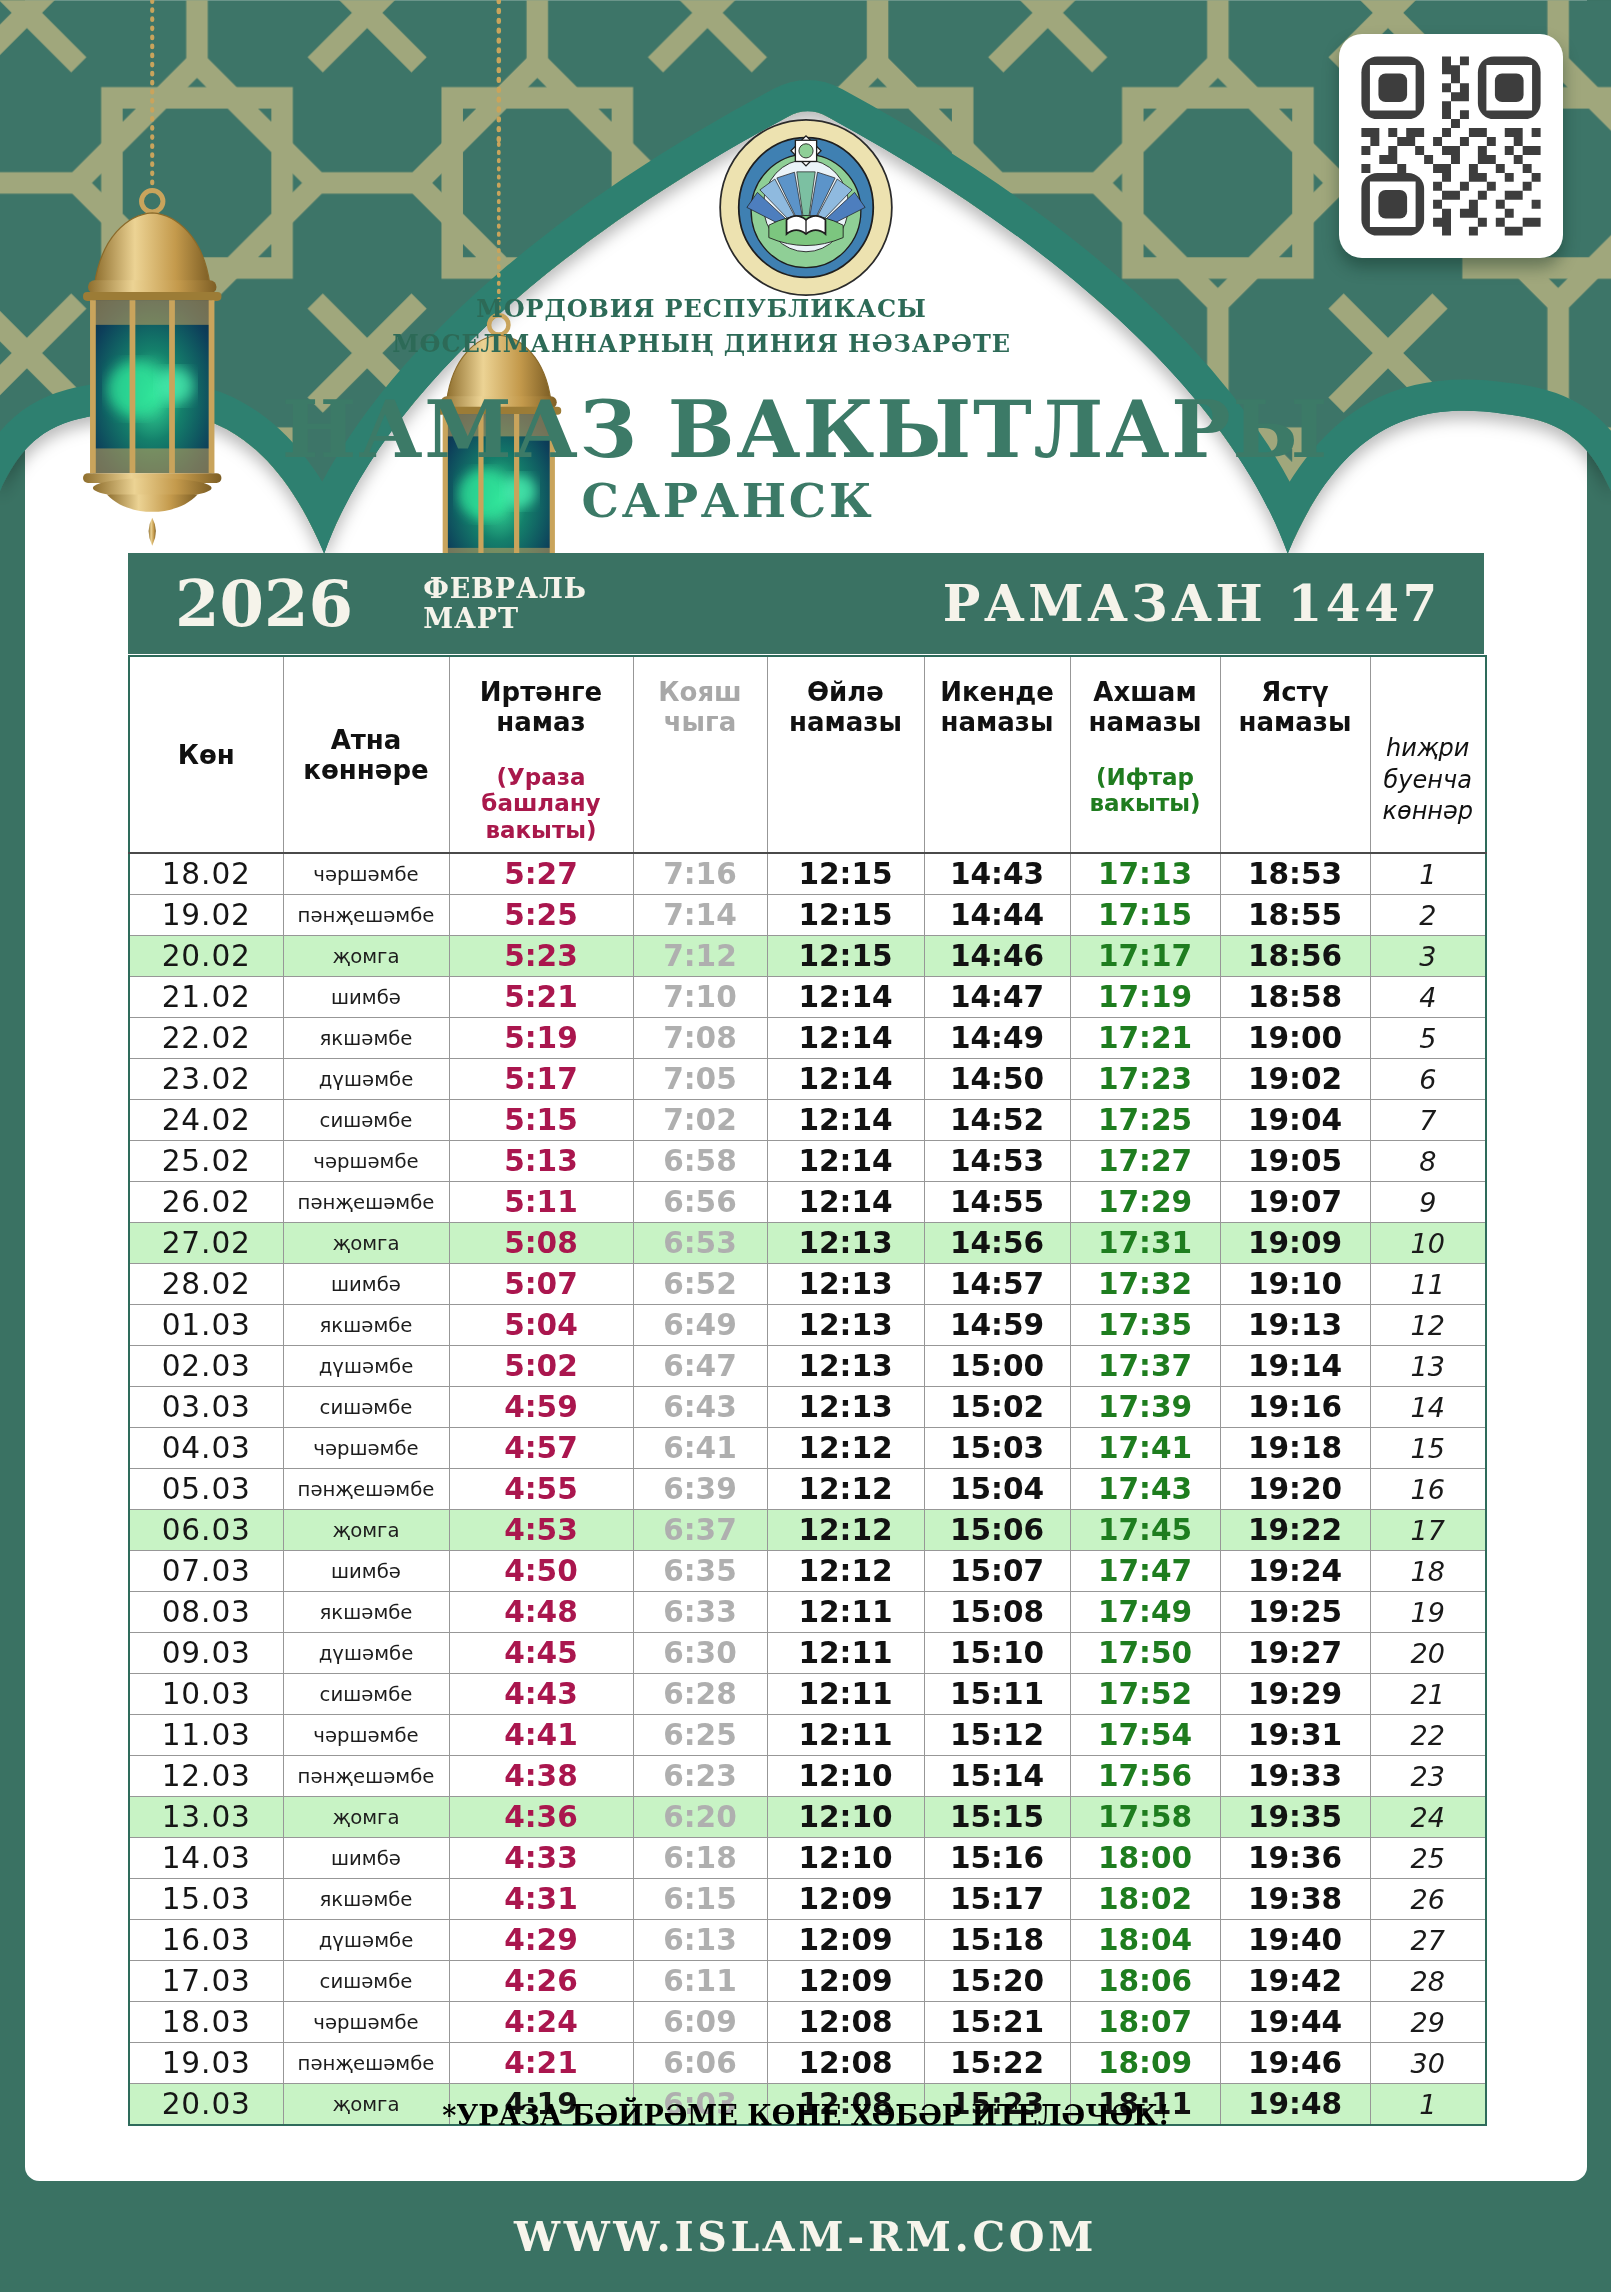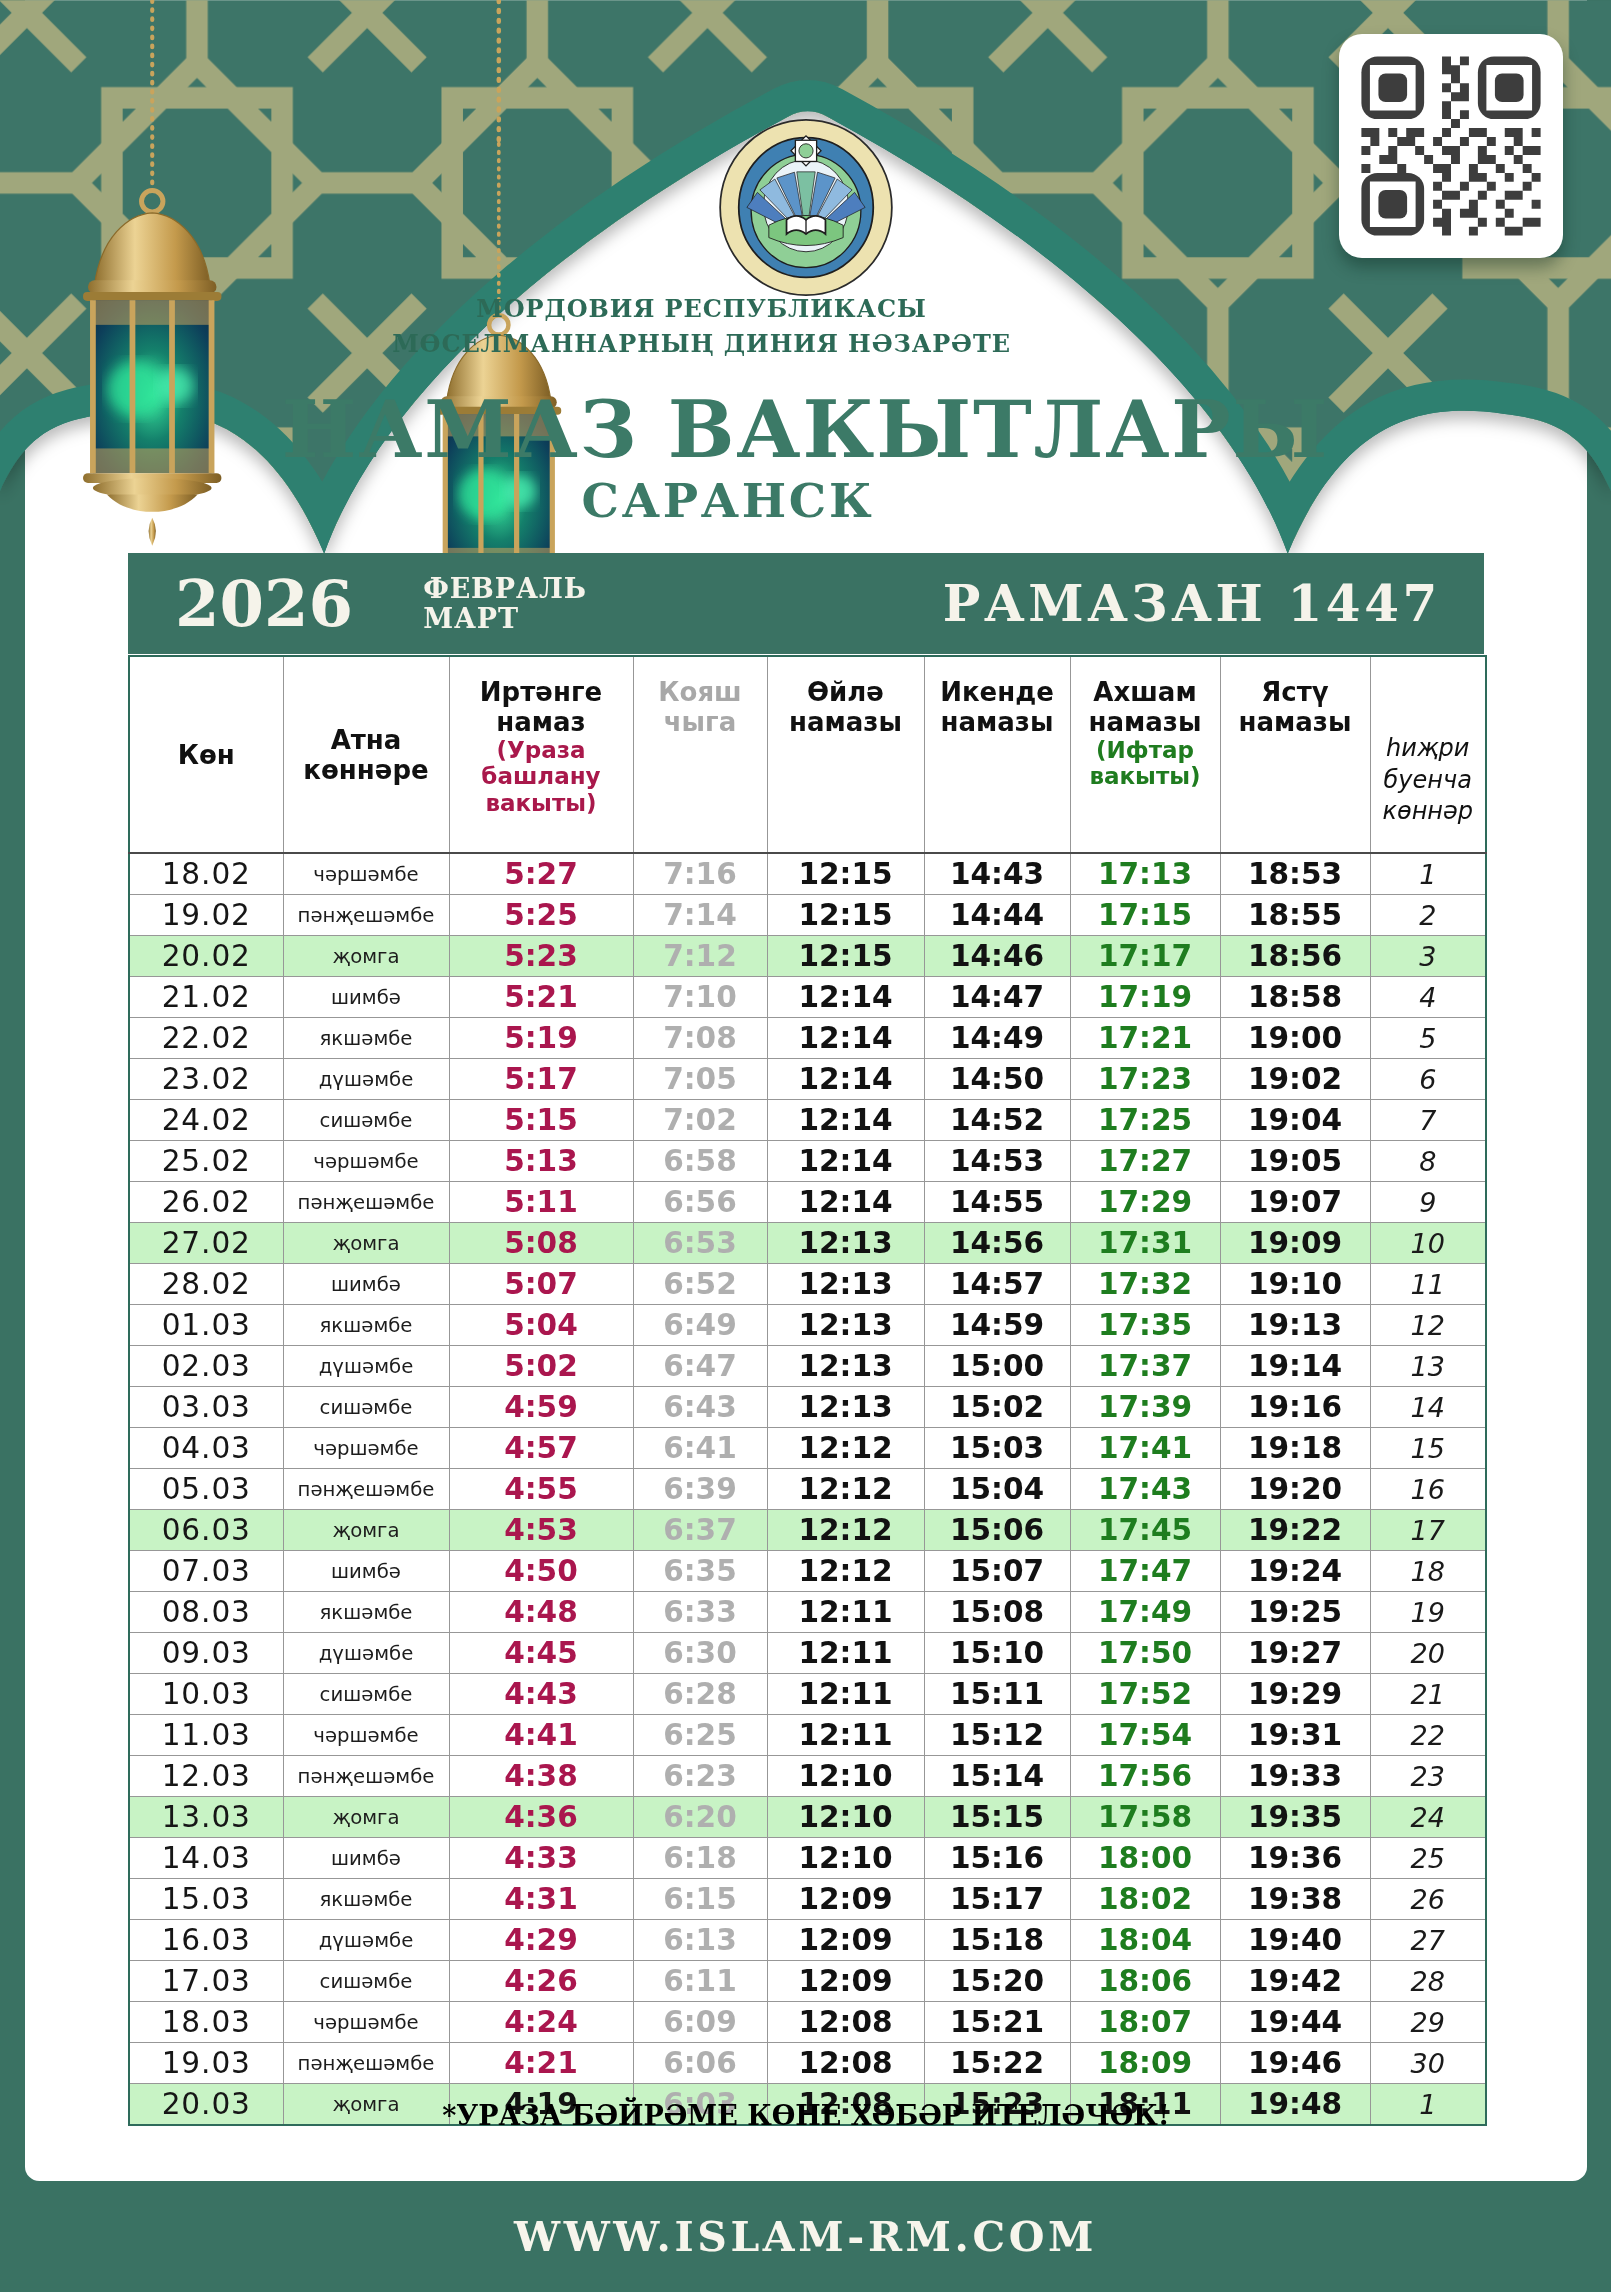--- a/index.html
+++ b/index.html
@@ -24,21 +24,21 @@
   .period-months{margin-left:30px;font-size:27px;line-height:1.1;letter-spacing:0.9px;}
   .period-hijri{margin-left:auto;margin-right:43px;font-size:50px;letter-spacing:3.6px;}
   .timetable-wrap{position:absolute;left:128px;top:655px;width:1356px;z-index:5;}
   table.timetable{border-collapse:collapse;width:1356px;table-layout:fixed;background:#fff;
                   border:2.7px solid #2E6B5B;}
   .timetable th,.timetable td{border:1.3px solid #979797;}
   .timetable thead th{height:170px;font-size:26px;font-weight:bold;color:#111;background:#fff;
                       border-bottom:2.7px solid #4a4a4a;padding:0 3.6px;}
   .timetable thead th.hv-top{vertical-align:top;padding-top:20px;}
   .timetable thead th.hv-mid{vertical-align:middle;}
-  .th-sub{font-size:23px;font-weight:bold;line-height:1.15;}
+  .th-sub{font-size:23px;font-weight:bold;margin-top:27px;line-height:1.15;}
   .sub-red{color:#A9184B;}
   .sub-green{color:#1F7C1F;}
   .th-gray .th-label{color:#A8A8A8;}
   .th-hijri{font-style:italic;font-weight:normal !important;font-size:24px !important;
             vertical-align:bottom !important;padding-bottom:25px !important;line-height:1.3;}
   .timetable tbody td{height:38px;text-align:center;vertical-align:middle;background:#fff;}
   .timetable tbody tr.friday td{background:#C8F3C5;}
   .c-date{font-size:29.6px;color:#161616;letter-spacing:0.9px;}
   .c-day{font-size:19.7px;color:#1d1d1d;}
   .c-fajr{font-size:29.6px;font-weight:bold;color:#AA164E;}

